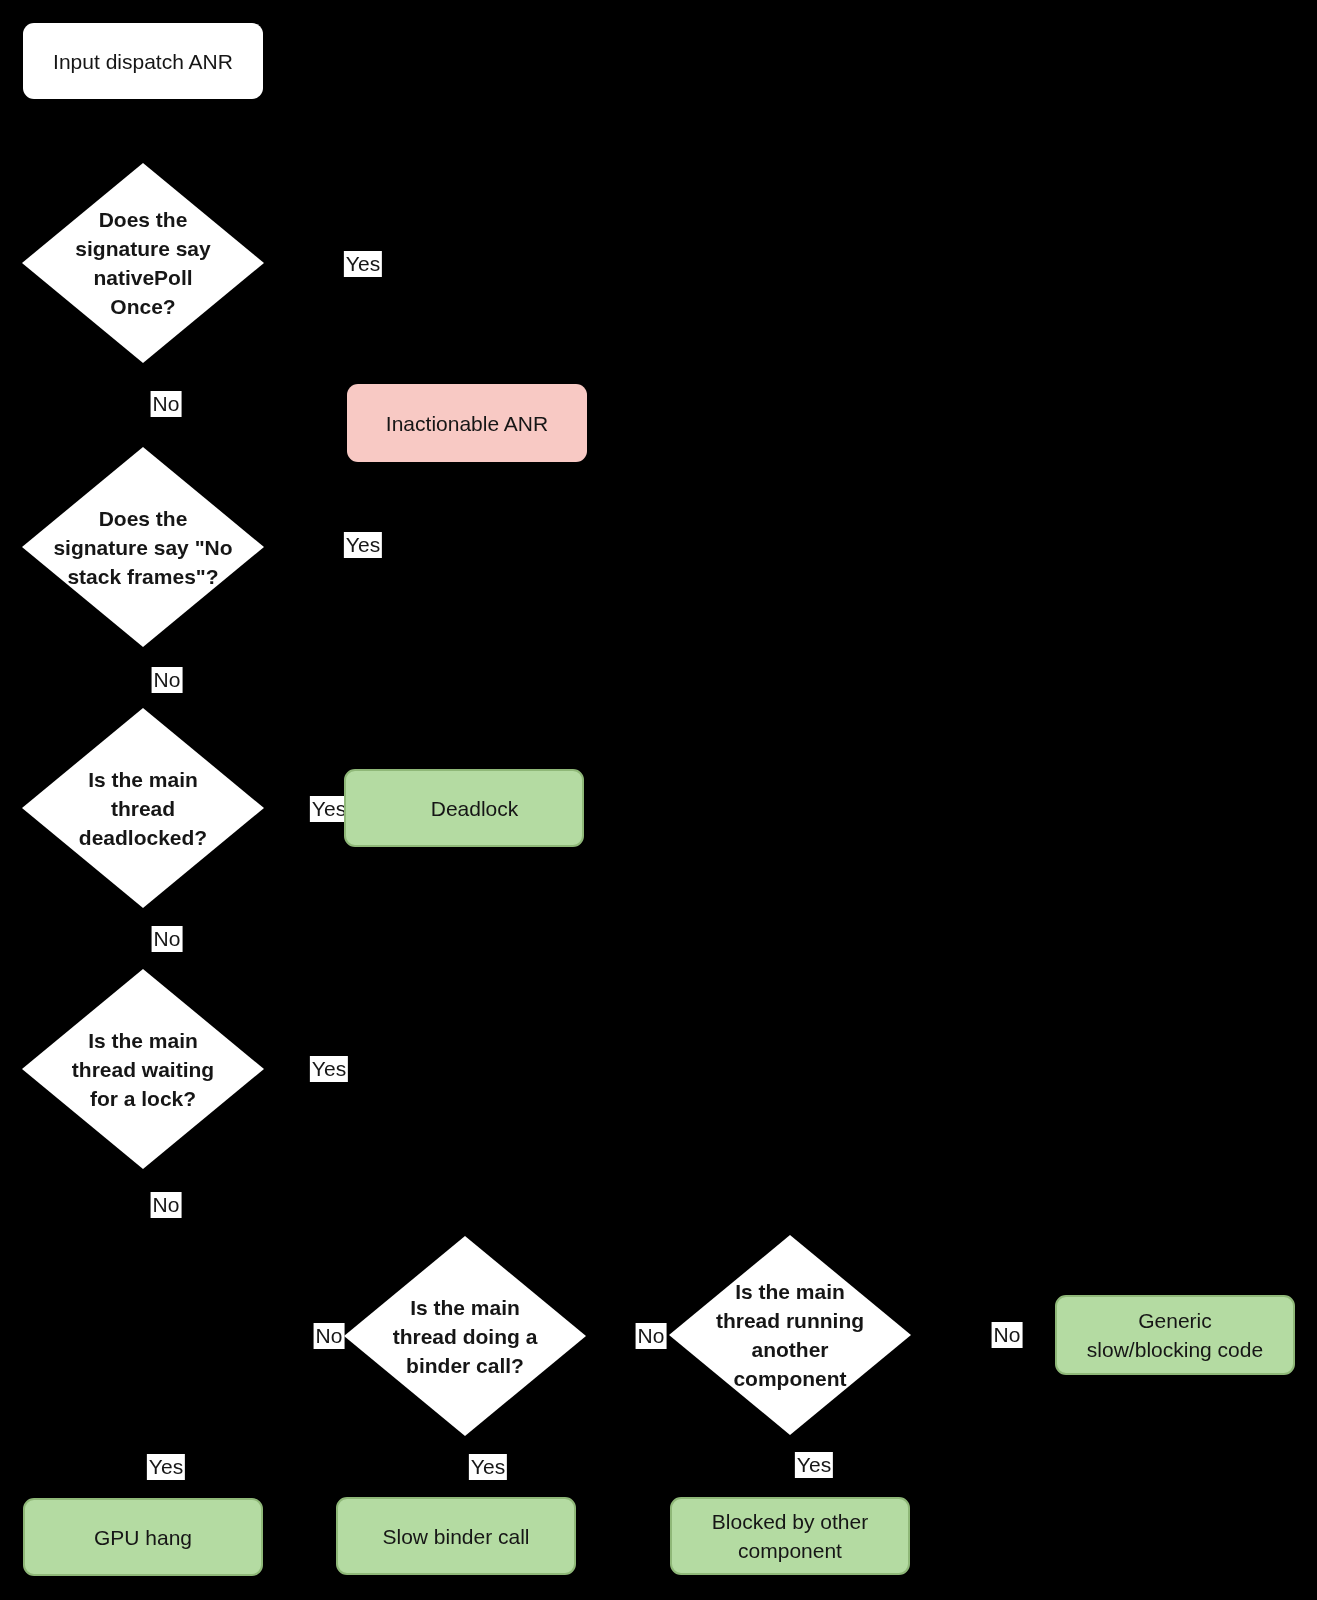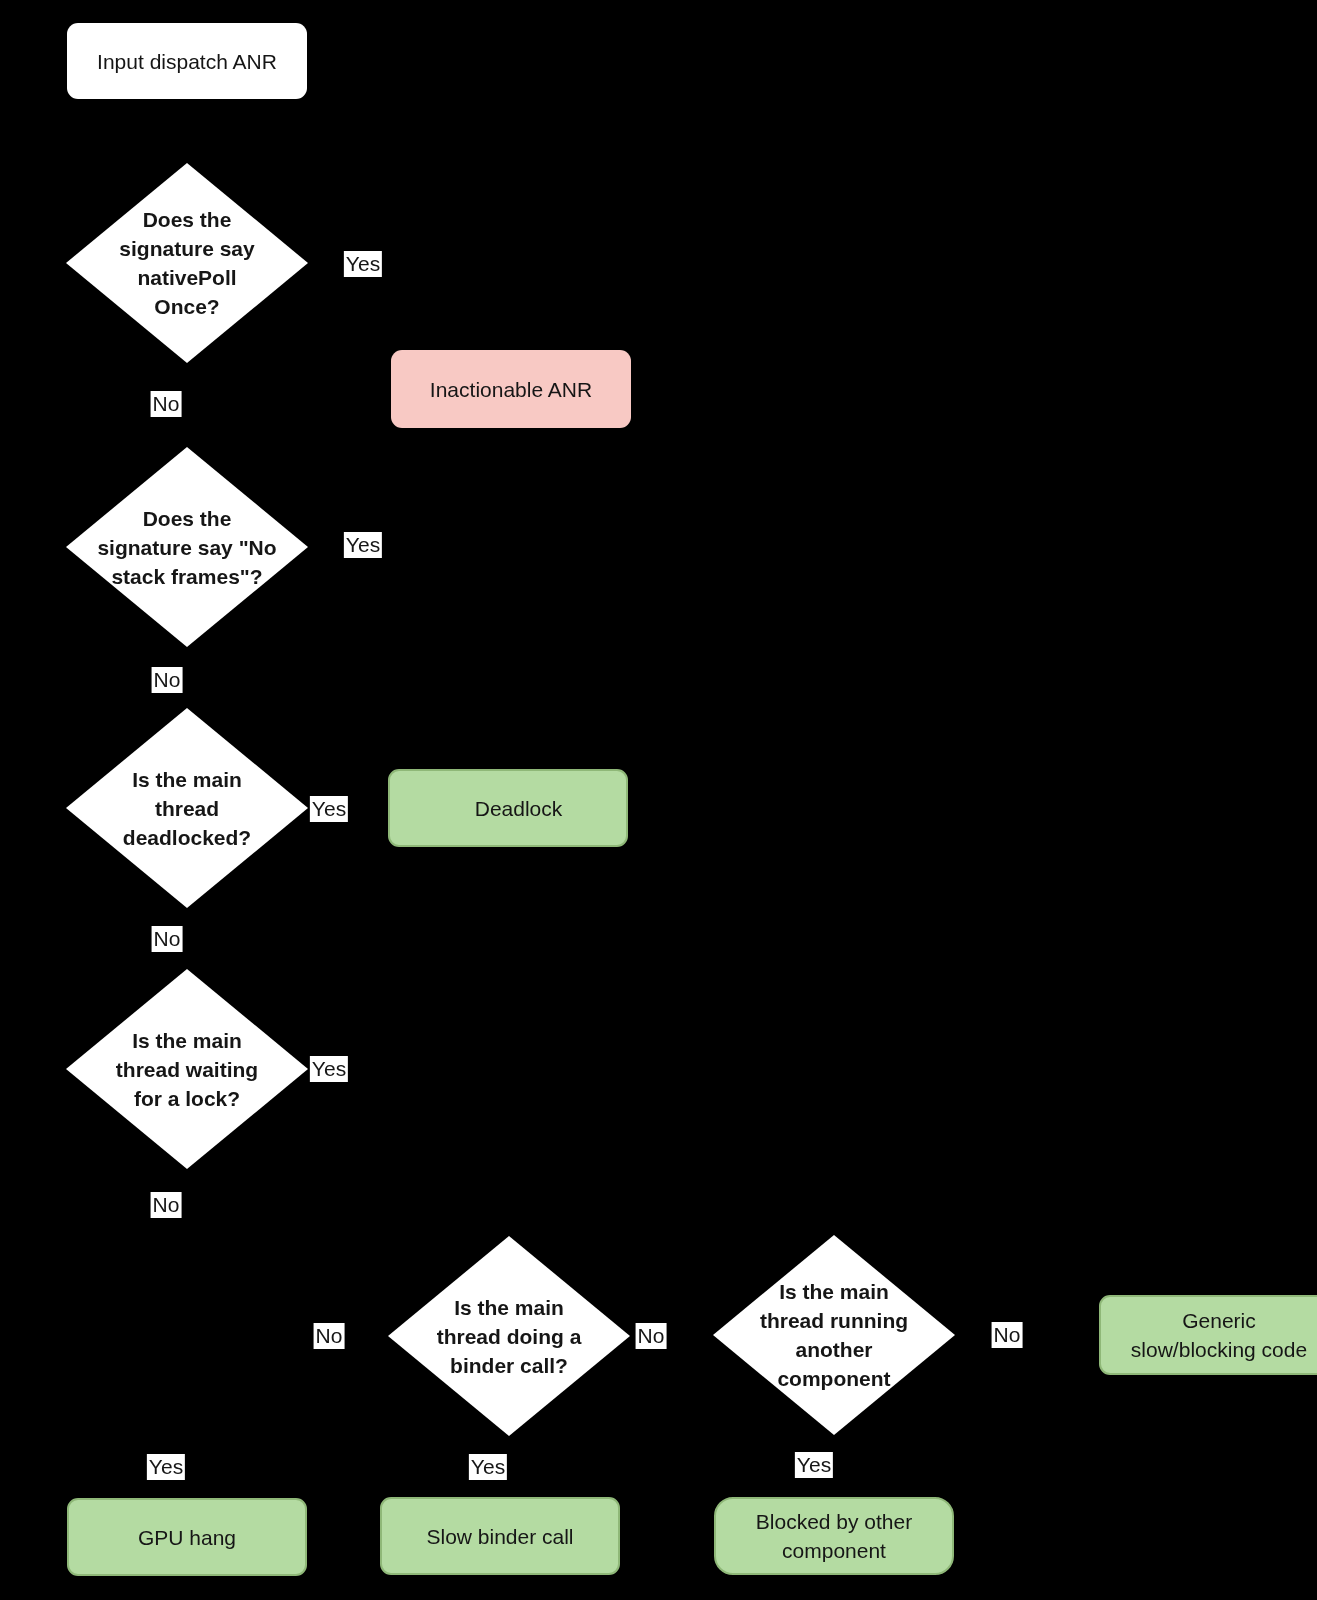--- a/index.html
+++ b/index.html
@@ -18,21 +18,20 @@
   .node {
     position: absolute;
     display: flex;
     align-items: center;
     justify-content: center;
     text-align: center;
     white-space: pre-line;
     font-size: 21px;
     line-height: 29px;
     color: var(--color-text, #161616);
-    margin-left: 44px;
   }
   .diamond {
     width: 242px;
     height: 200px;
     background: var(--color-decision-fill, #fff);
     clip-path: polygon(50% 0, 100% 50%, 50% 100%, 0 50%);
     font-weight: bold;
   }
   .box {
     width: 240px;
@@ -59,27 +58,27 @@
   }
   
   .pos-start   { left: 23px;   top: 23px;   height: 76px; }
   .pos-d1      { left: 22px;   top: 163px; }
   .pos-d2      { left: 22px;   top: 447px; }
   .pos-d3      { left: 22px;   top: 708px; }
   .pos-d4      { left: 22px;   top: 969px; }
   .pos-d5      { left: 22px;   top: 1236px; }
   .pos-d6      { left: 344px;  top: 1236px; }
   .pos-d7      { left: 669px;  top: 1235px; }
-  .pos-inactionable { left: 347px;  top: 350px; }
+  .pos-inactionable { left: 347px;  top: 384px; }
   .pos-deadlock     { left: 344px;  top: 769px; padding-left: 21px; }
   .pos-lock         { left: 344px;  top: 1029px; }
   .pos-generic      { left: 1055px; top: 1295px; height: 80px; }
   .pos-gpu          { left: 23px;   top: 1498px; }
   .pos-binder       { left: 336px;  top: 1497px; }
-  .pos-blocked      { left: 670px;  top: 1497px; border-radius: 19px; }
+  .pos-blocked      { left: 670px;  top: 1497px; }
   .pos-yes1 { left: 339px; top: 264px; }
   .pos-no1  { left: 142px; top: 404px; }
   .pos-yes2 { left: 339px; top: 545px; }
   .pos-no2  { left: 143px; top: 680px; }
   .pos-yes3 { left: 305px; top: 809px; }
   .pos-no3  { left: 143px; top: 939px; }
   .pos-yes4 { left: 305px; top: 1069px; }
   .pos-no4  { left: 142px; top: 1205px; }
   .pos-no5  { left: 305px; top: 1336px; }
   .pos-no6  { left: 627px; top: 1336px; }

